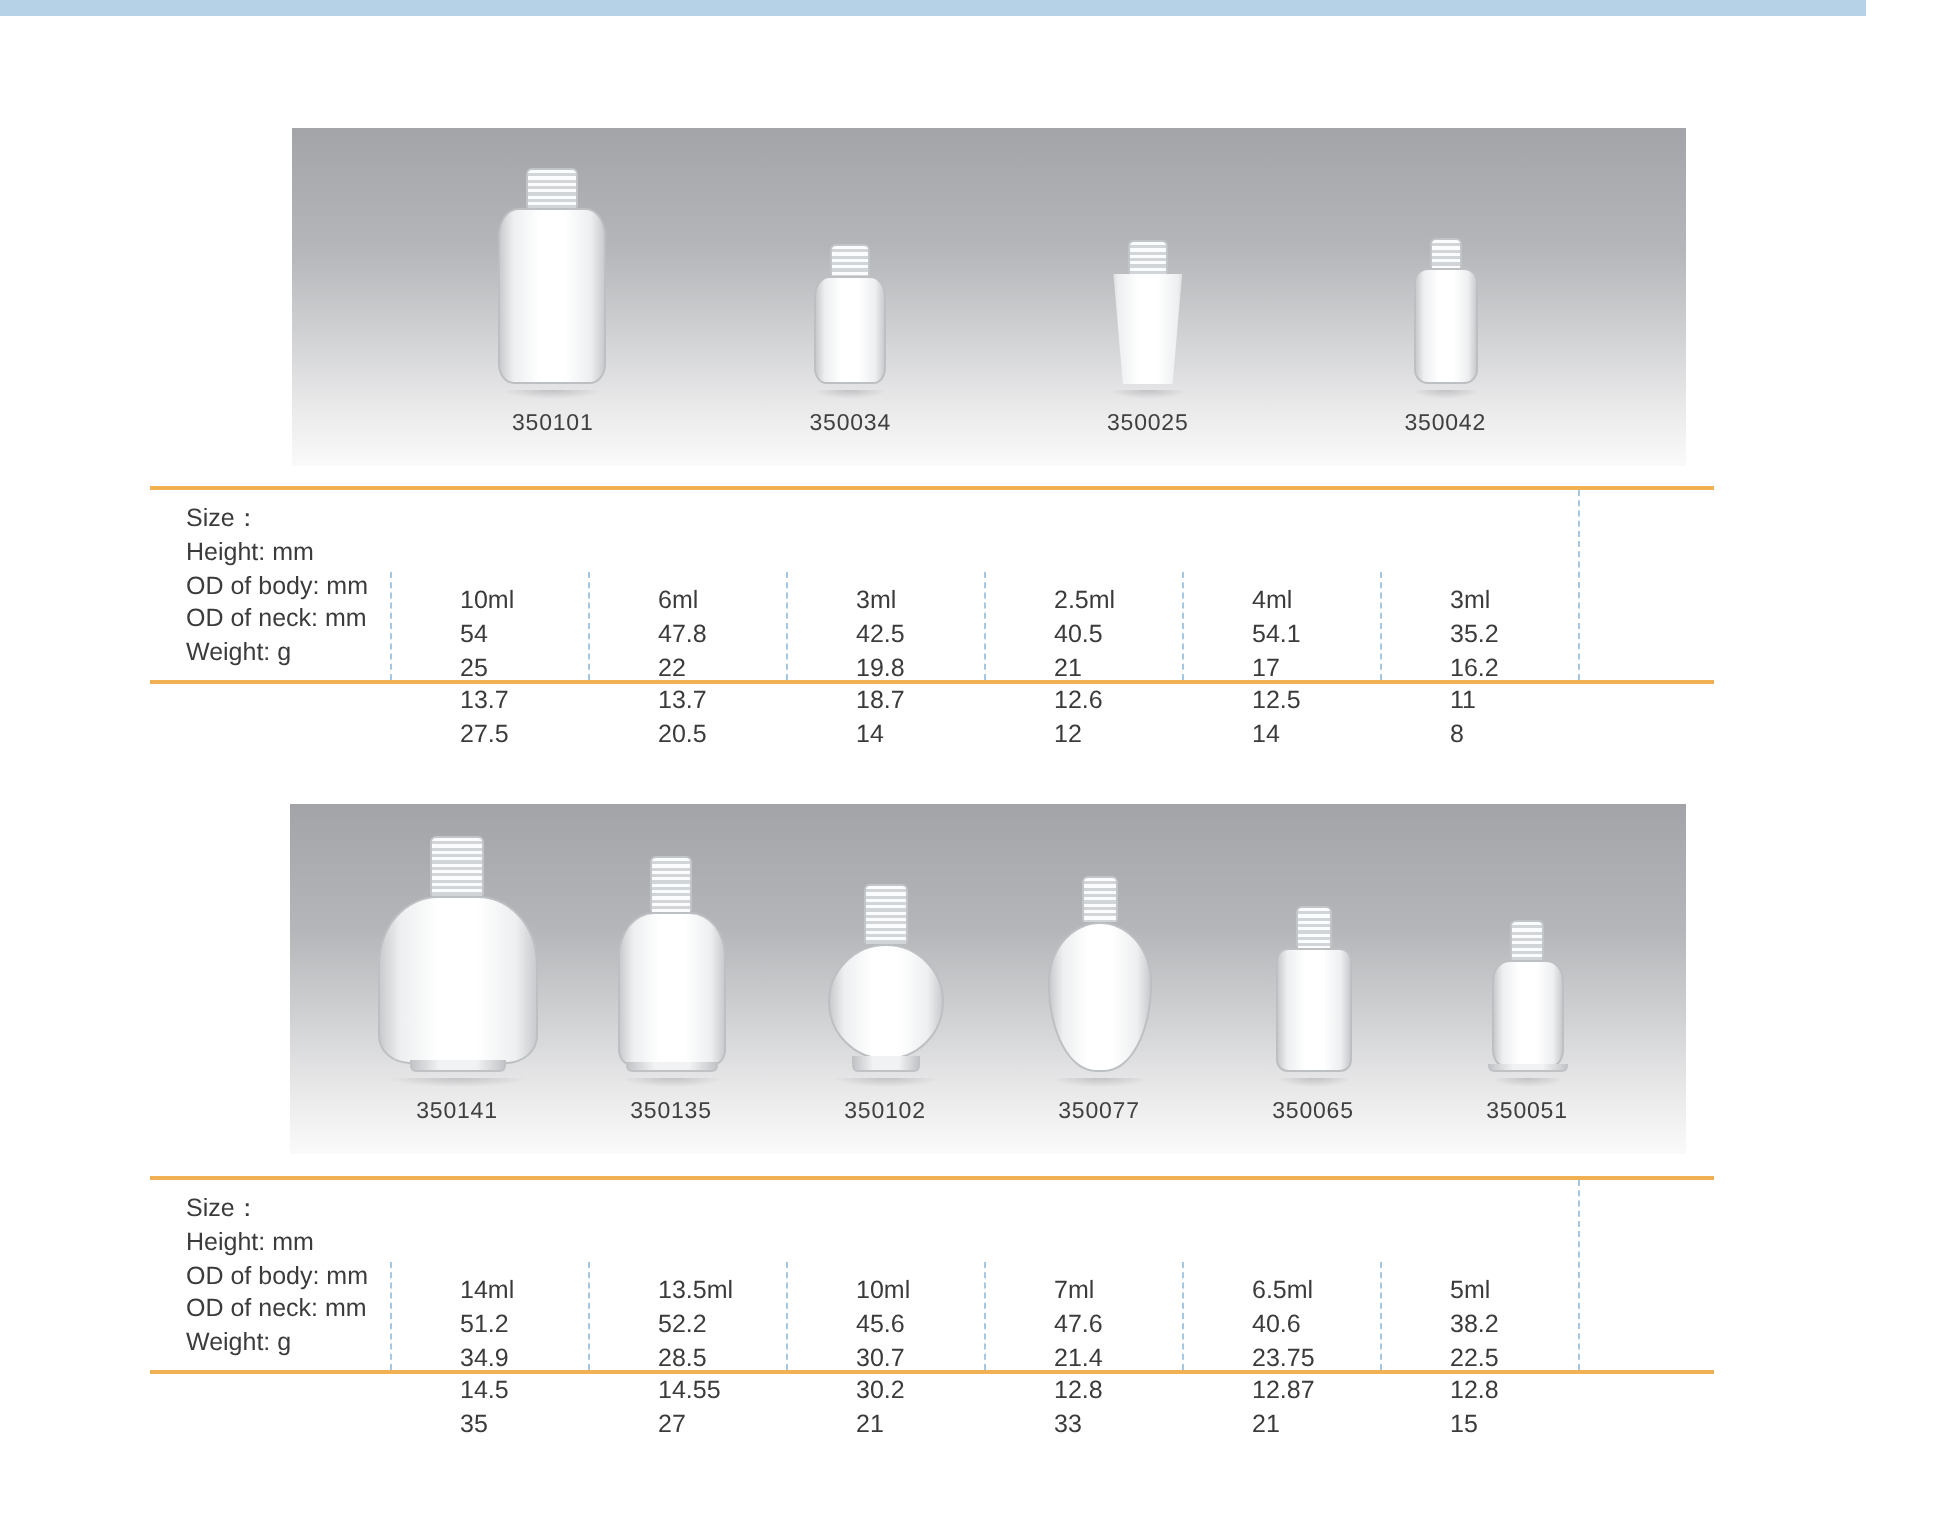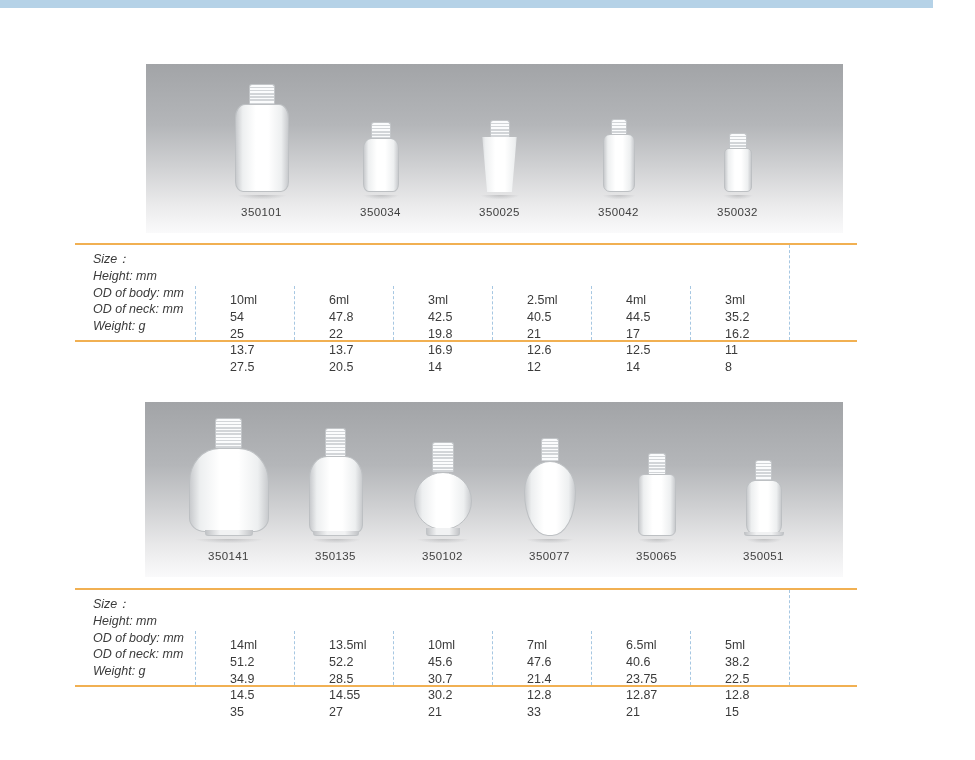--- a/index.html
+++ b/index.html
@@ -28,21 +28,21 @@
         background:radial-gradient(ellipse 50% 100% at 50% 0,rgba(110,112,115,.30),rgba(110,112,115,0) 75%);}
   .bottle-label{margin-top:5px;font-size:11.5px;color:#404040;letter-spacing:.4px;}
 
   
   .spec-table{position:absolute;left:75px;width:782px;height:95px;display:flex;
               border-top:2px solid var(--tborder,#f1b052);border-bottom:2px solid var(--tborder,#f1b052);}
   .table-1{top:243px;}
   .table-2{top:588px;}
   .col{padding-top:6px;box-sizing:border-box;}
   .cell{line-height:16.8px;font-size:12.5px;color:#3b3b3b;white-space:nowrap;}
-  .label-col{width:120px;padding-left:18px;font-style:italic;}
+  .label-col{width:120px;padding-left:18px;}
   .data-col{width:99px;border-left:1px dashed var(--sep,#a6c7e2);padding-left:34px;margin-top:41px;}
   .tail-col{flex:1;border-left:1px dashed var(--sep,#a6c7e2);}
 </style>
 </head>
 <body>
 
 <div class="page" style="--accent: #b5d2e7; --tborder: #f1b052; --sep: #a6c7e2; background: rgb(255, 255, 255); padding-left: 35px;">
   <div class="top-bar"></div>
 
   <div class="photo-area photo-1">
@@ -71,28 +71,20 @@
           <div class="refl" style="width: 52px;"></div>
           <div class="bottle-label">350025</div>
         </figure>
         <figure class="bottle-figure">
           <div class="bottle">
             <div class="neck" style="width: 16px; height: 15px;"></div>
             <div class="bbody" style="width: 32px; height: 58px; border-radius: 7px;"></div>
           </div>
           <div class="refl" style="width: 44px;"></div>
           <div class="bottle-label">350042</div>
-        </figure>
-        <figure class="bottle-figure">
-          <div class="bottle">
-            <div class="neck" style="width: 18px; height: 15px;"></div>
-            <div class="bbody" style="width: 28px; height: 44px; border-radius: 5px;"></div>
-          </div>
-          <div class="refl" style="width: 40px;"></div>
-          <div class="bottle-label">350032</div>
         </figure>
       </div>
   </div>
   <div class="spec-table table-1">
       <div class="col label-col">
         <div class="cell row-label">Size：</div>
         <div class="cell row-label">Height: mm</div>
         <div class="cell row-label">OD of body: mm</div>
         <div class="cell row-label">OD of neck: mm</div>
         <div class="cell row-label">Weight: g</div>
@@ -108,33 +100,33 @@
         <div class="cell value">6ml</div>
         <div class="cell value">47.8</div>
         <div class="cell value">22</div>
         <div class="cell value">13.7</div>
         <div class="cell value">20.5</div>
       </div>
       <div class="col data-col">
         <div class="cell value">3ml</div>
         <div class="cell value">42.5</div>
         <div class="cell value">19.8</div>
-        <div class="cell value">16.9</div>
+        <div class="cell value">18.7</div>
         <div class="cell value">14</div>
       </div>
       <div class="col data-col">
         <div class="cell value">2.5ml</div>
         <div class="cell value">40.5</div>
         <div class="cell value">21</div>
         <div class="cell value">12.6</div>
         <div class="cell value">12</div>
       </div>
       <div class="col data-col">
         <div class="cell value">4ml</div>
-        <div class="cell value">44.5</div>
+        <div class="cell value">54.1</div>
         <div class="cell value">17</div>
         <div class="cell value">12.5</div>
         <div class="cell value">14</div>
       </div>
       <div class="col data-col">
         <div class="cell value">3ml</div>
         <div class="cell value">35.2</div>
         <div class="cell value">16.2</div>
         <div class="cell value">11</div>
         <div class="cell value">8</div>

